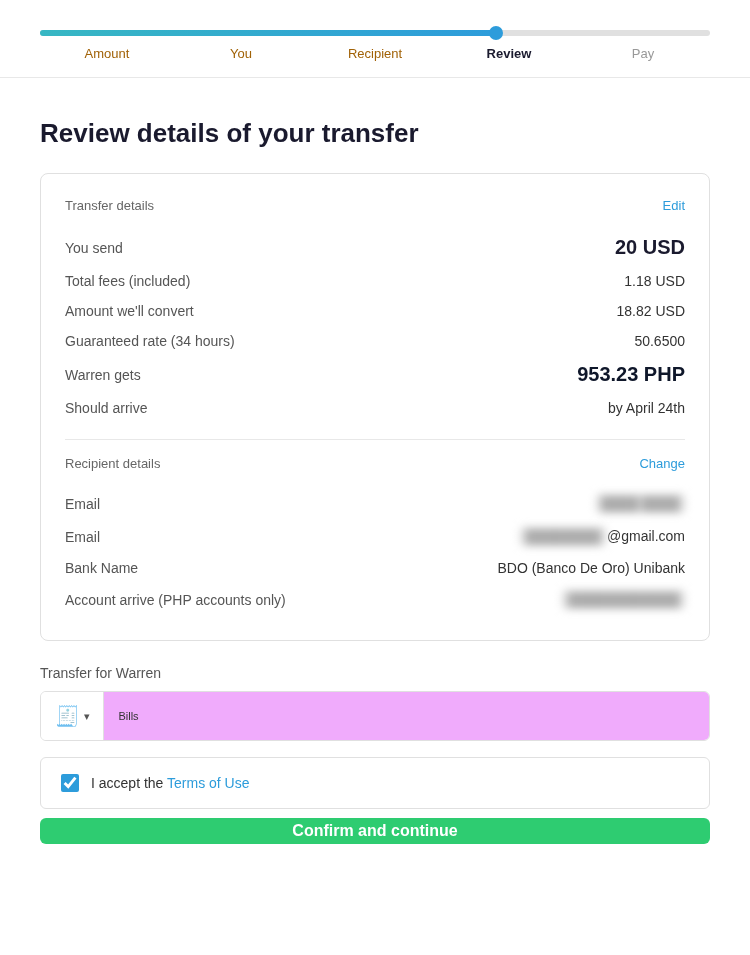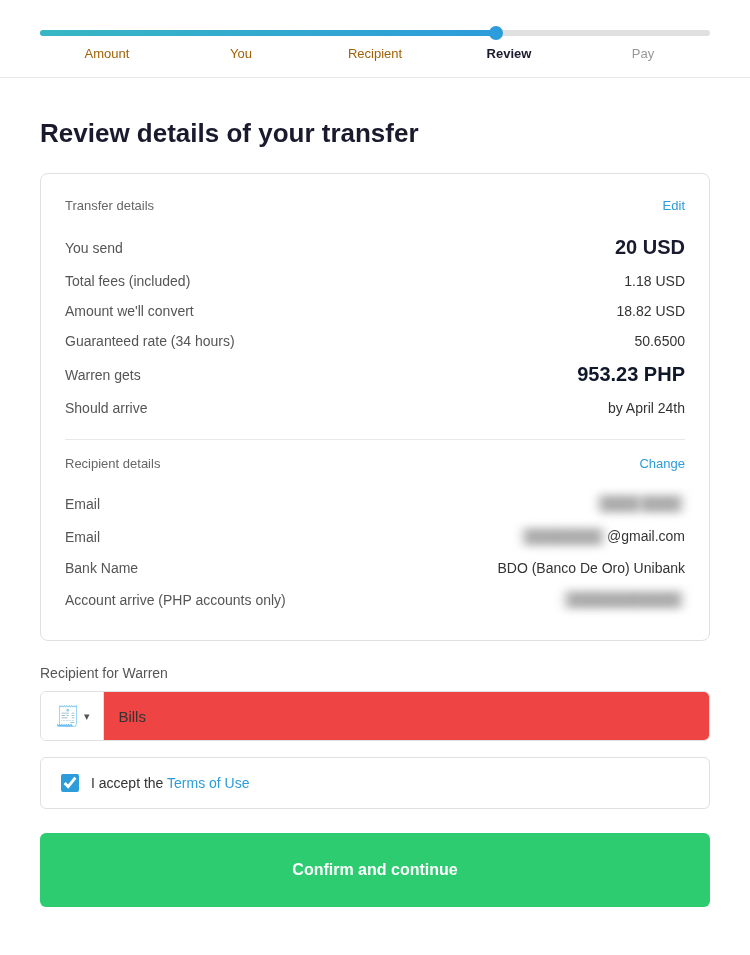--- a/index.html
+++ b/index.html
@@ -176,33 +176,33 @@
       font-size: 20px;
     }
     .chevron-down {
       font-size: 11px;
       color: #555;
     }
     .reference-text-input {
       flex: 1;
       border: none;
       outline: none;
-      font-size: 15px;
+      font-size: 11px;
       color: #333;
       padding: 0 14px;
       height: 48px;
-      background: #ef4444;
+      background: #f0abfc;
     }
 
     
     .terms-card {
       border: 1px solid #e0e0e0;
       border-radius: 6px;
       padding: 16px 20px;
-      margin-bottom: 24px;
+      margin-bottom: 9px;
       display: flex;
       align-items: center;
       gap: 12px;
     }
     .terms-checkbox {
       width: 18px;
       height: 18px;
       accent-color: #2d9cdb;
       cursor: pointer;
       flex-shrink: 0;
@@ -212,21 +212,21 @@
       color: #333;
     }
     .terms-link {
       color: #2d9cdb;
       text-decoration: none;
     }
 
     
     .confirm-btn {
       width: 100%;
-      padding: 28px;
+      padding: 4px;
       background: #2ecc71;
       color: #fff;
       font-size: 16px;
       font-weight: 600;
       border: none;
       border-radius: 6px;
       cursor: pointer;
       text-align: center;
     }
   </style>
@@ -315,21 +315,21 @@
     </div>
 
     <div class="detail-row">
       <span class="detail-label">Account arrive (PHP accounts only)</span>
       <span class="blurred">████████████</span>
     </div>
   </div>
 
   
   <div style="margin-bottom: 16px;">
-    <div class="reference-label">Recipient for Warren</div>
+    <div class="reference-label">Transfer for Warren</div>
     <div class="reference-input-row">
       <div class="reference-emoji-btn">
         <span class="reference-emoji">🧾</span>
         <span class="chevron-down">▾</span>
       </div>
       <input type="text" class="reference-text-input" value="Bills" style="">
     </div>
   </div>
 
   

